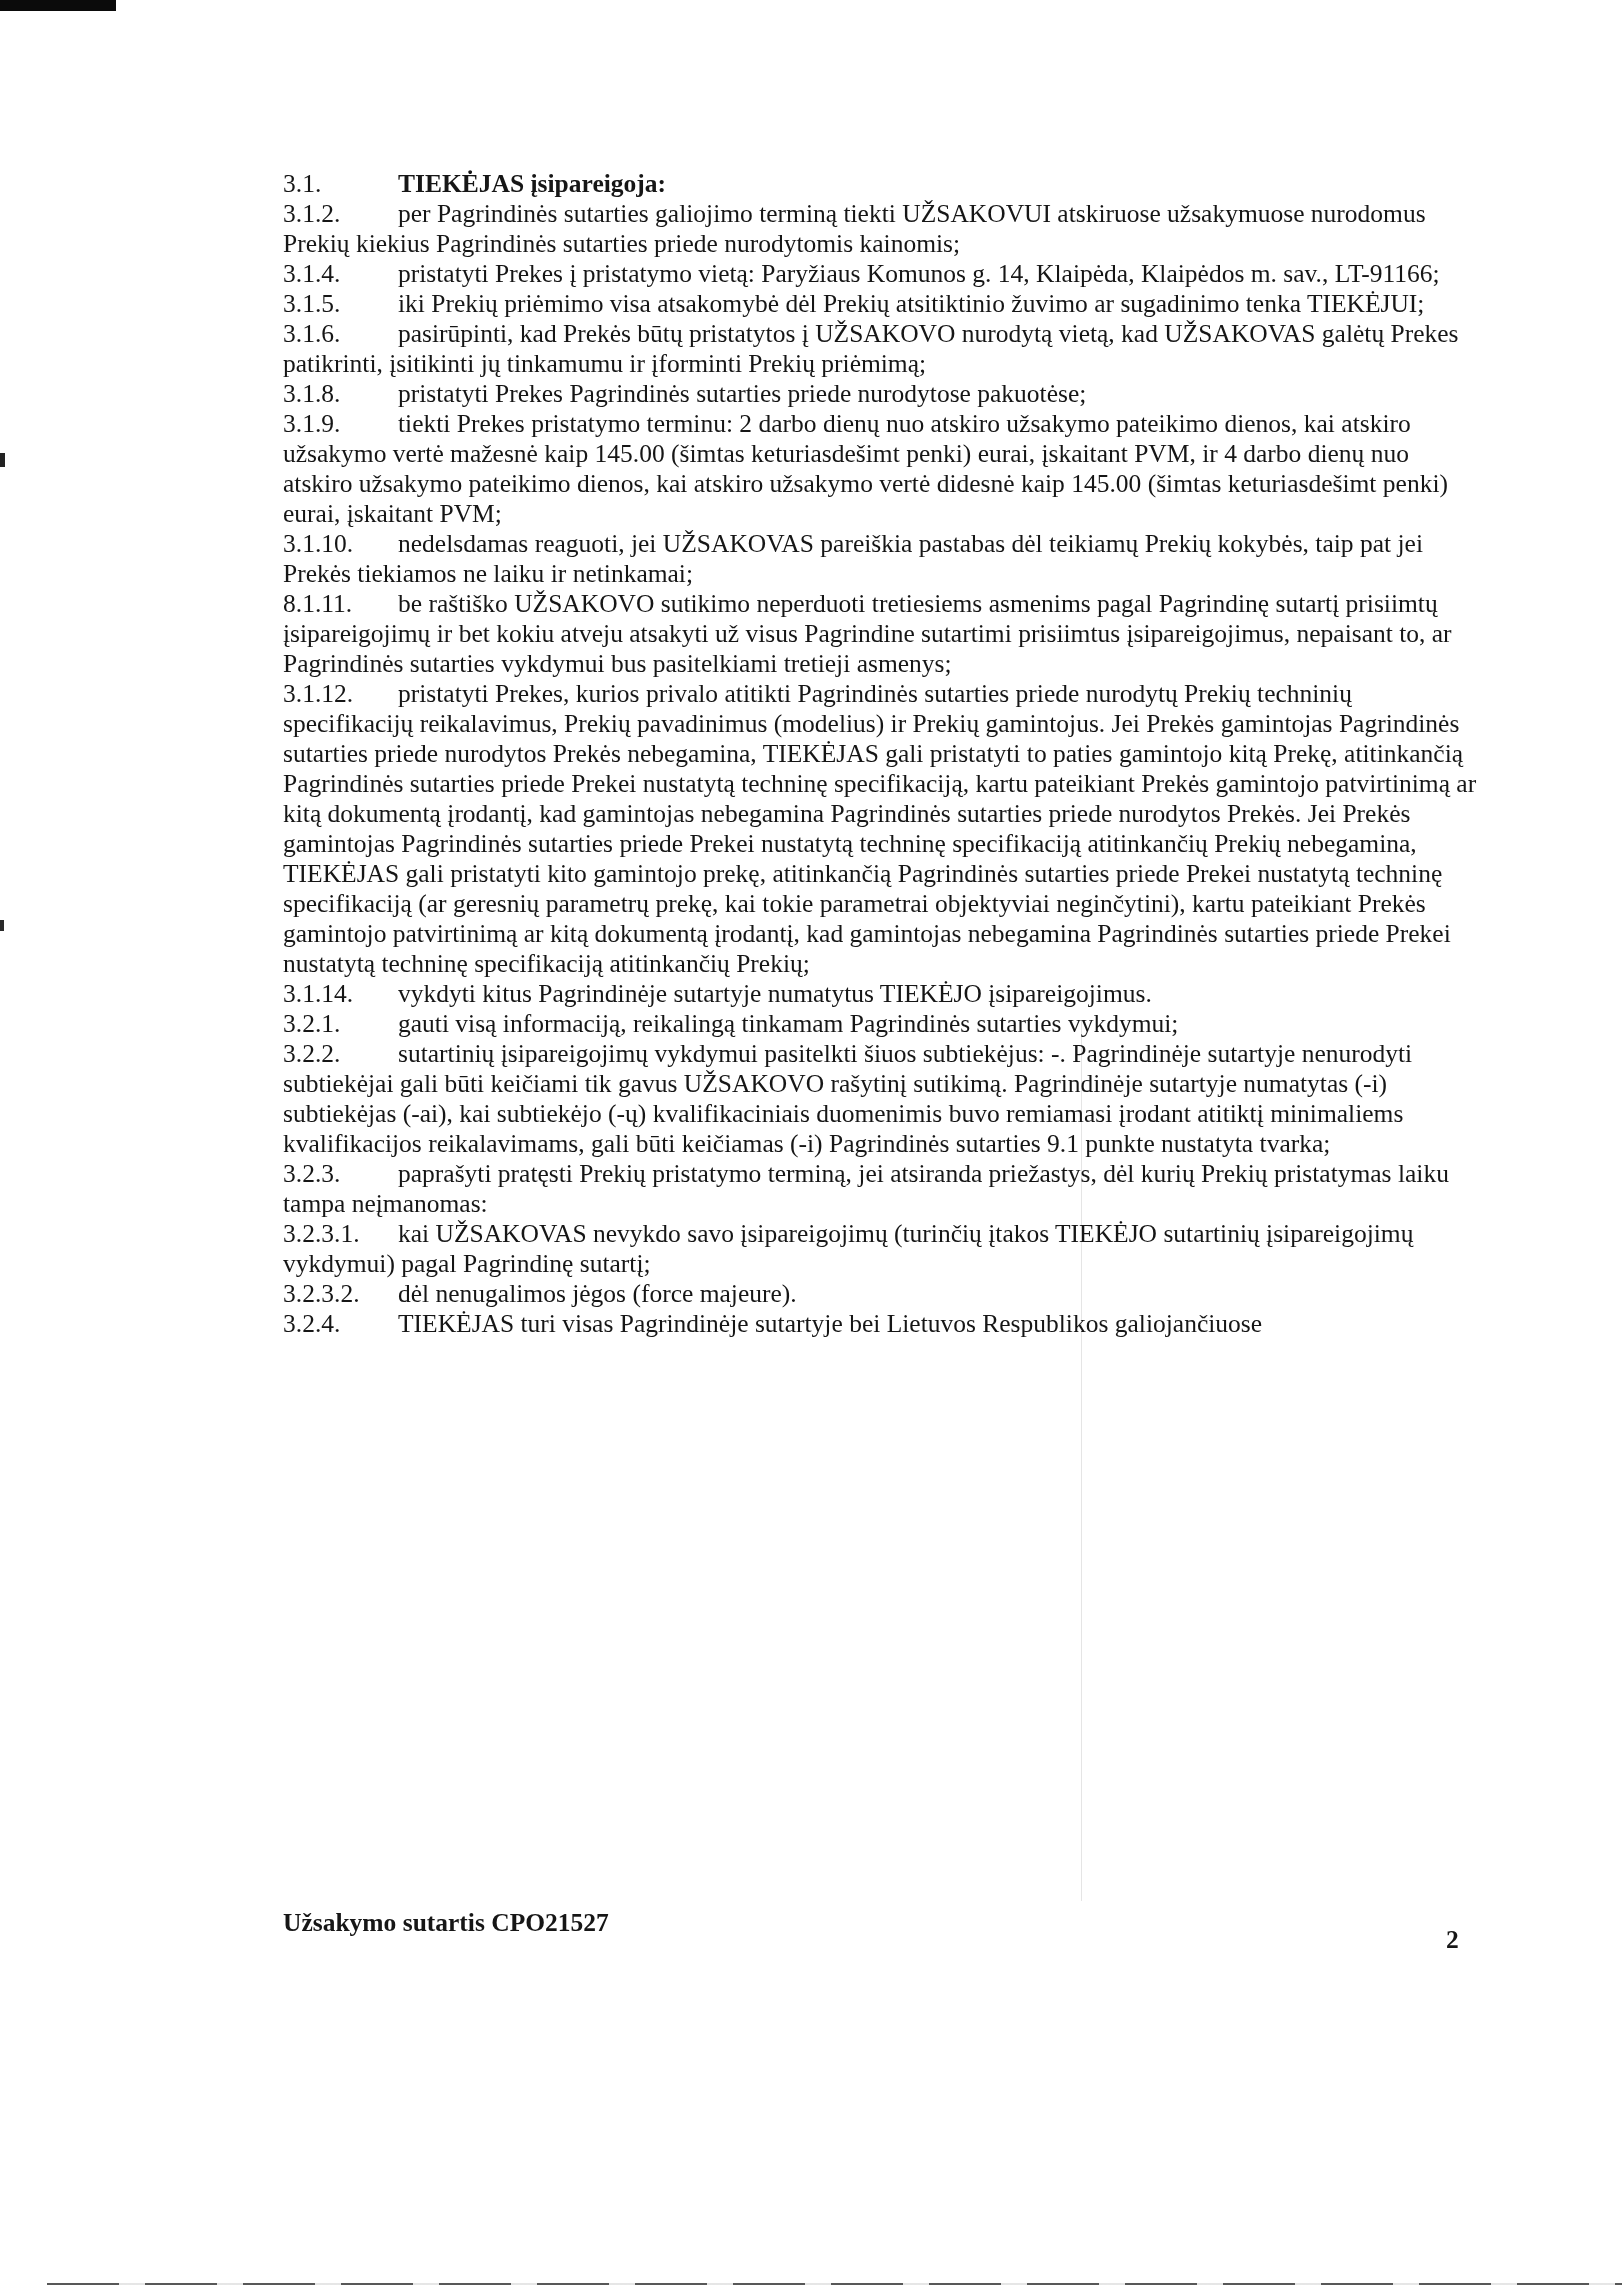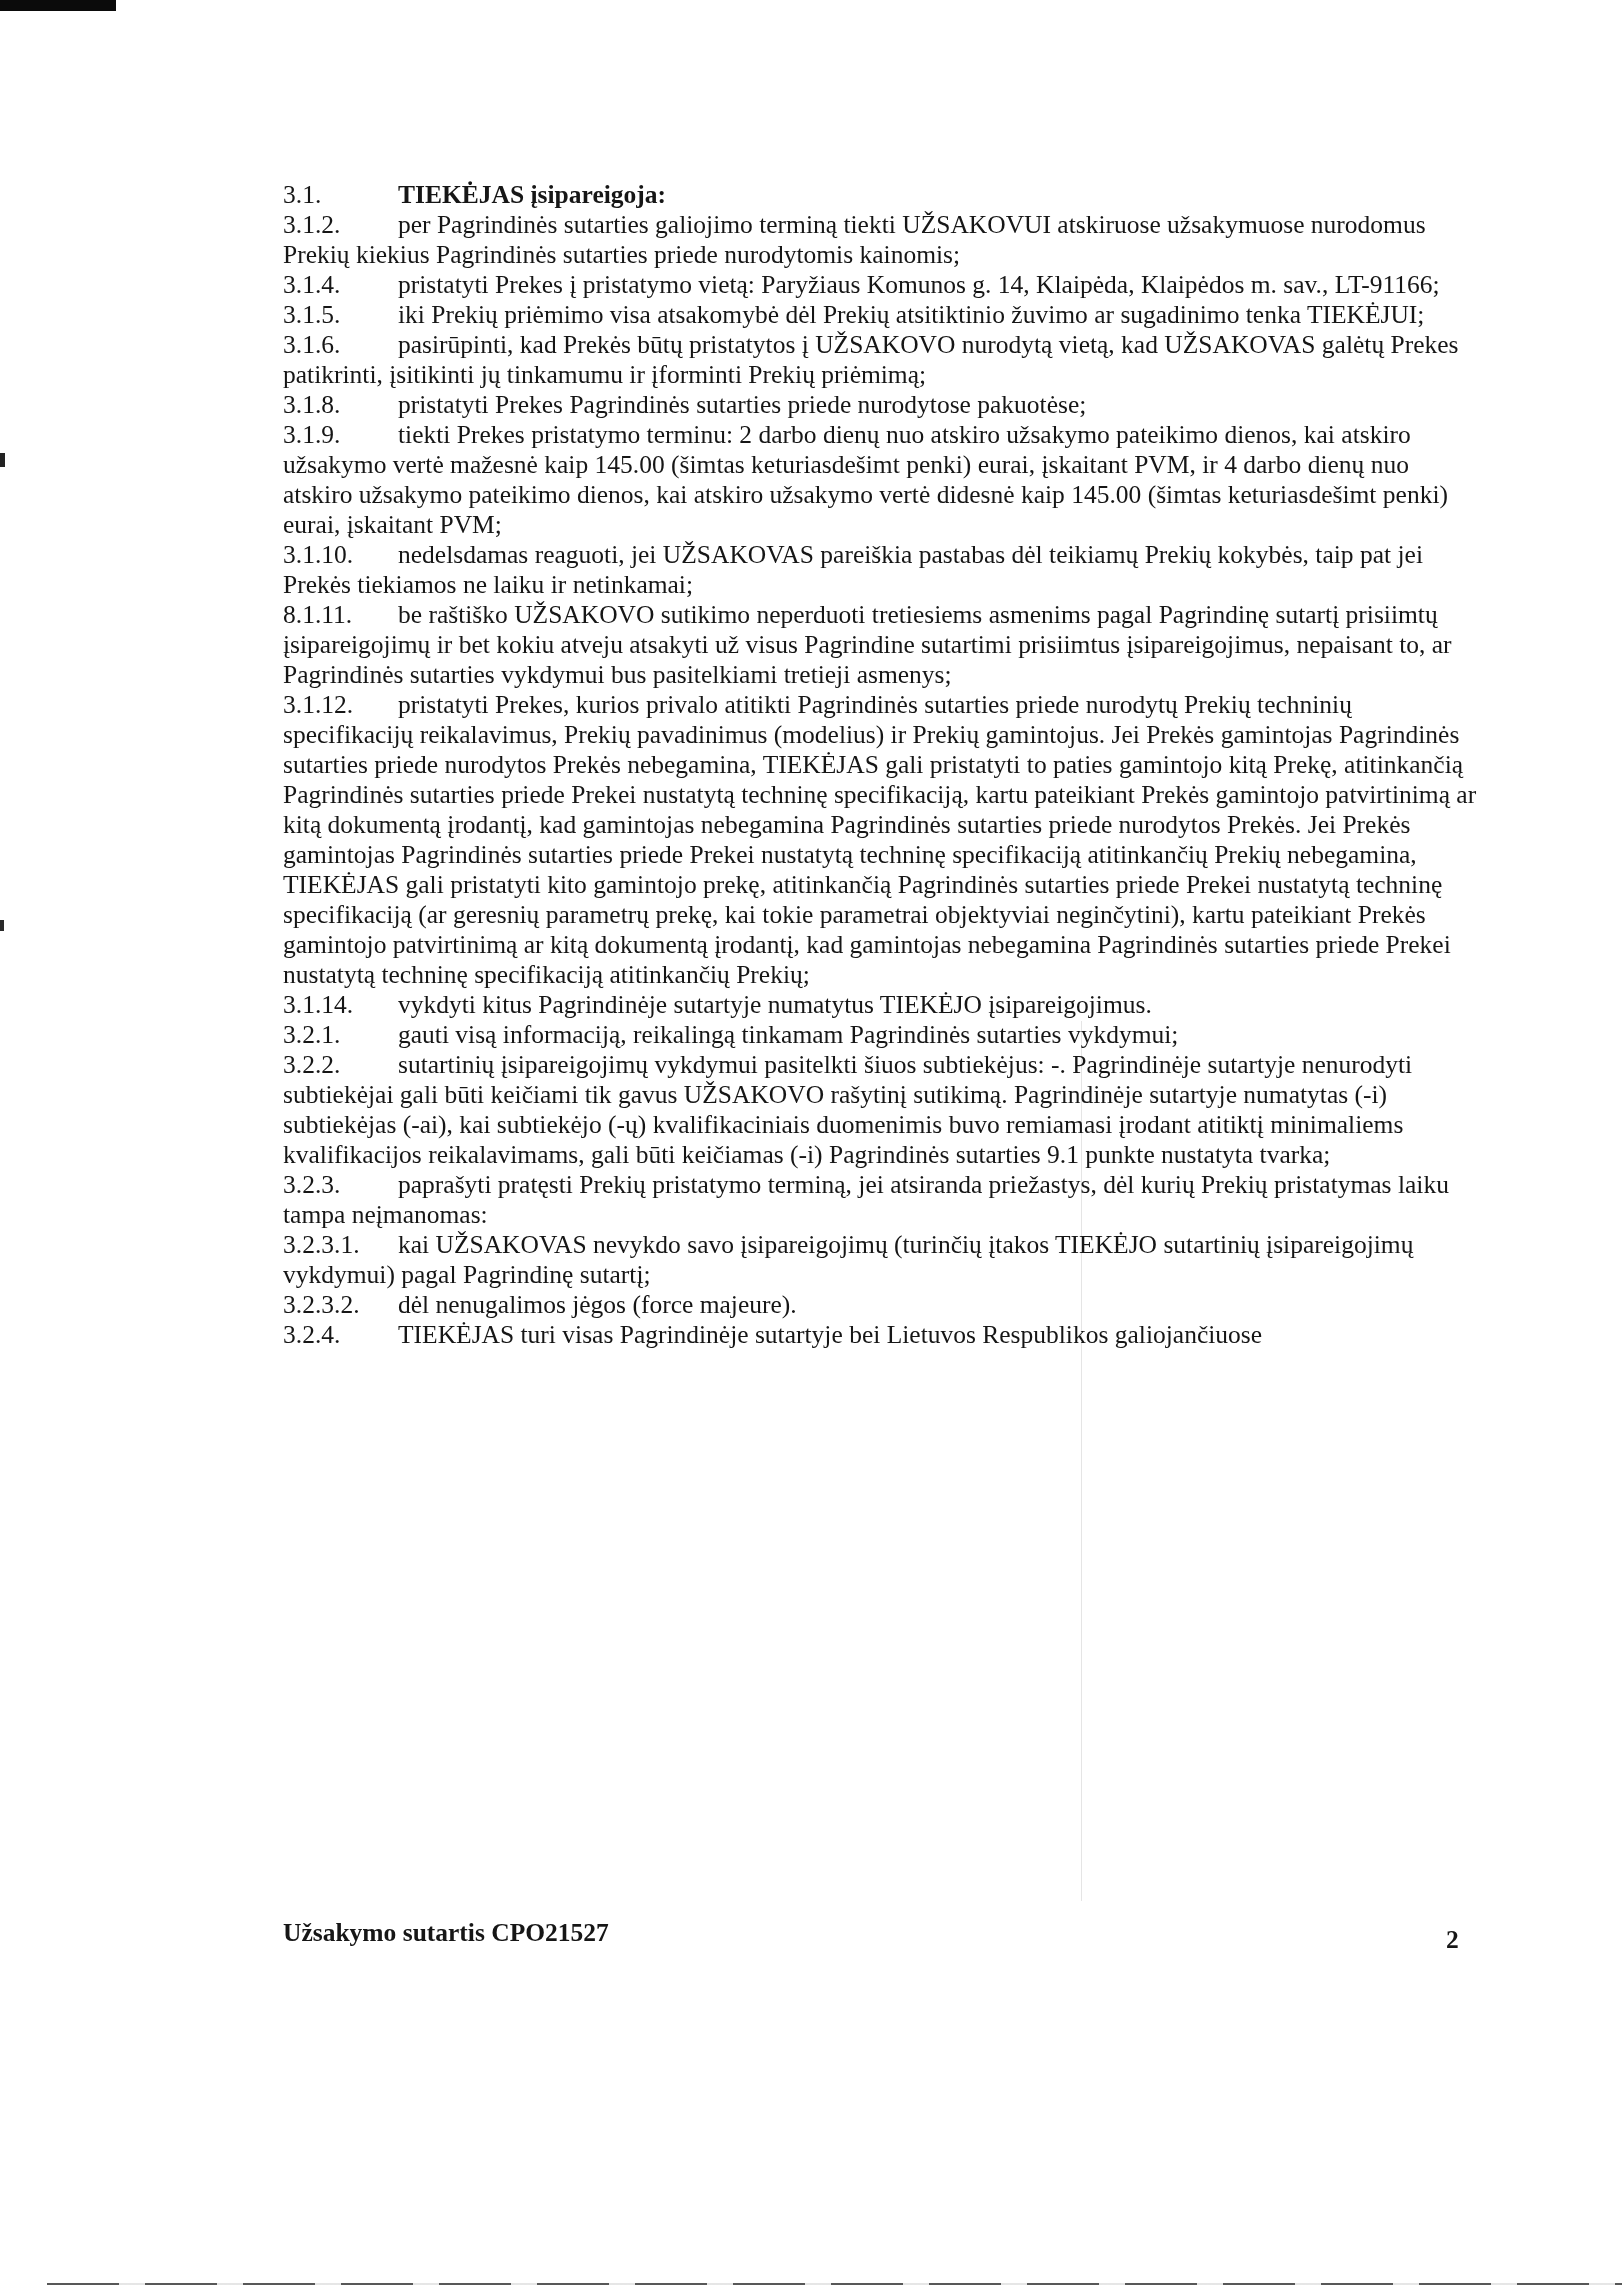--- a/index.html
+++ b/index.html
@@ -21,21 +21,20 @@
     background: #fff;
   }
   .content {
     position: absolute;
     left: 283px;
     top: 169px;
     width: 1194px;
     font-size: 25.5px;
     line-height: 30px;
     text-align: left;
-    margin-top: 11px;
   }
   .clause {
     margin: 0;
     padding: 0;
   }
   .clause .num {
     display: inline-block;
     min-width: 115px;
   }
   .clause .txt.bold {
@@ -47,21 +46,20 @@
     top: 1908px;
     width: 1194px;
   }
   .footer-left {
     position: absolute;
     left: 0;
     top: 0;
     font-size: 25.5px;
     font-weight: bold;
     line-height: 30px;
-    margin-top: 10px;
   }
   .footer-page {
     position: absolute;
     right: 18.3px;
     top: 17px;
     font-size: 25.5px;
     font-weight: bold;
     line-height: 30px;
   }
   

